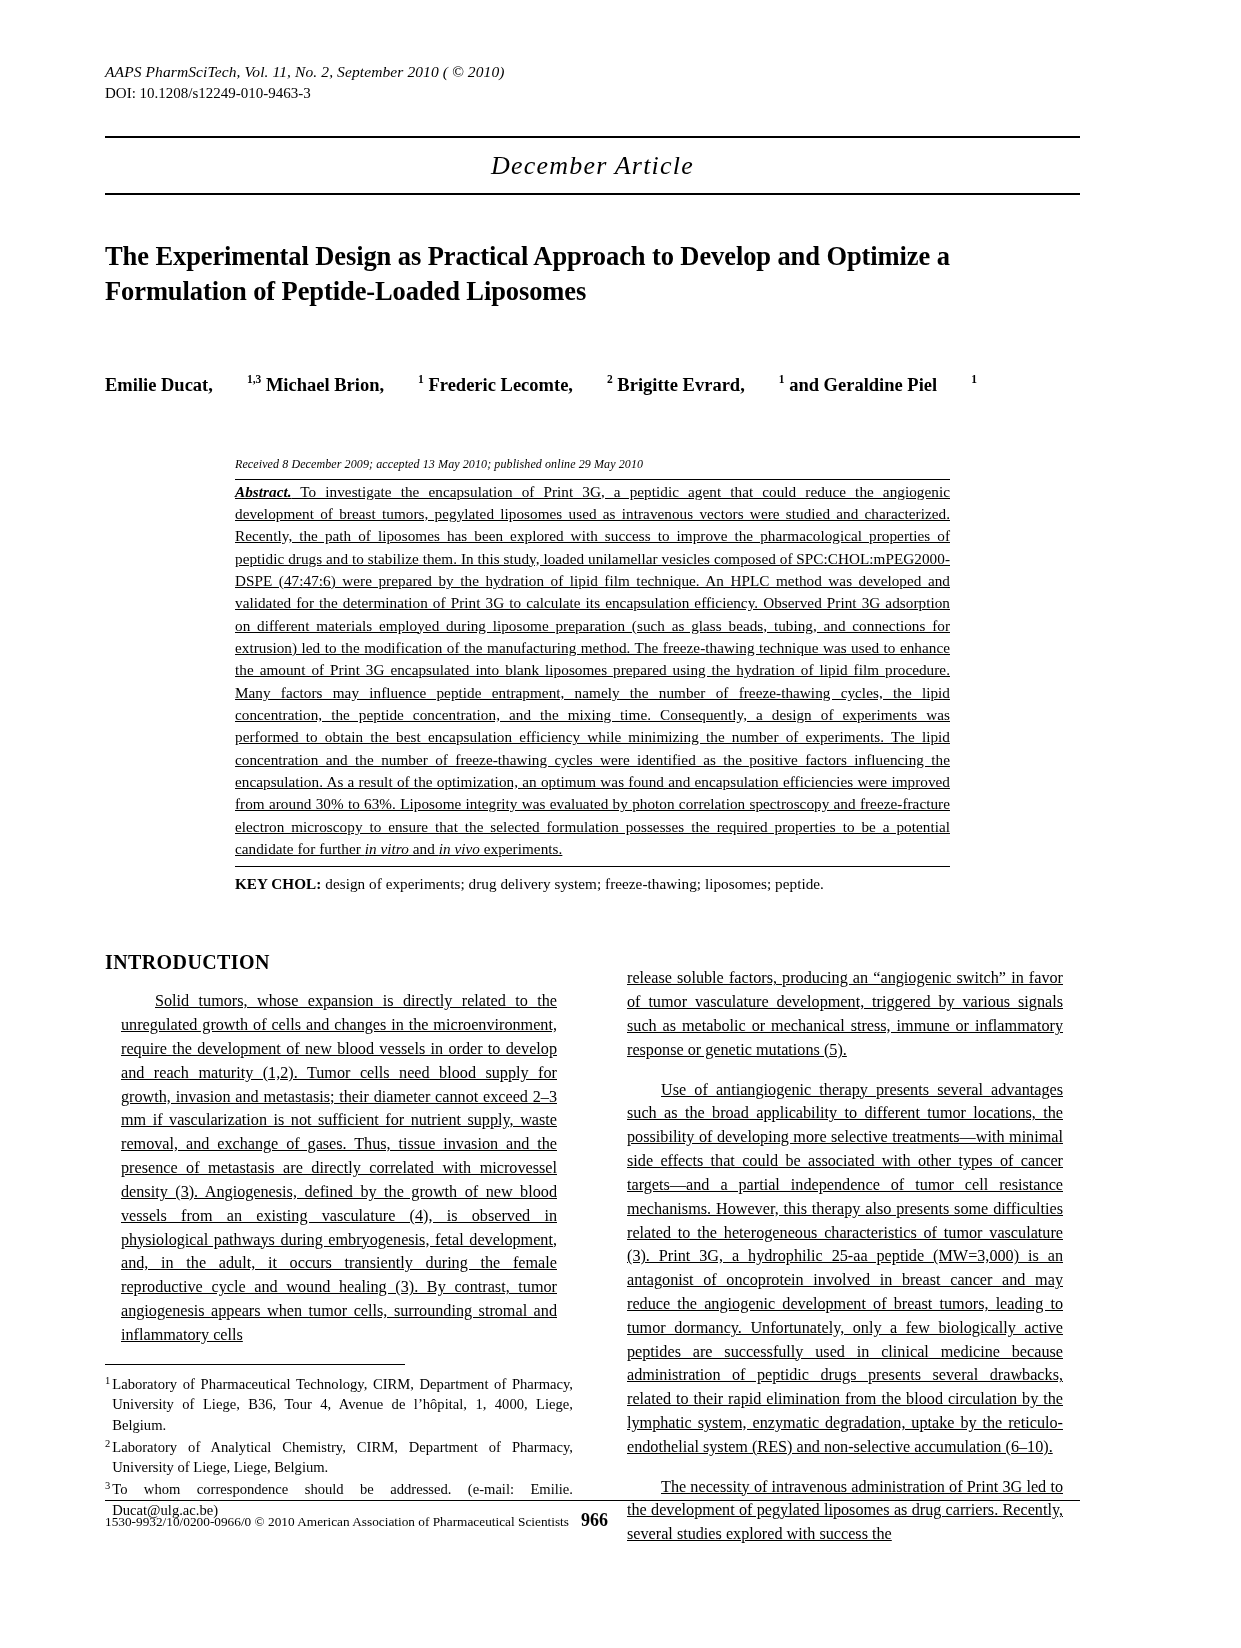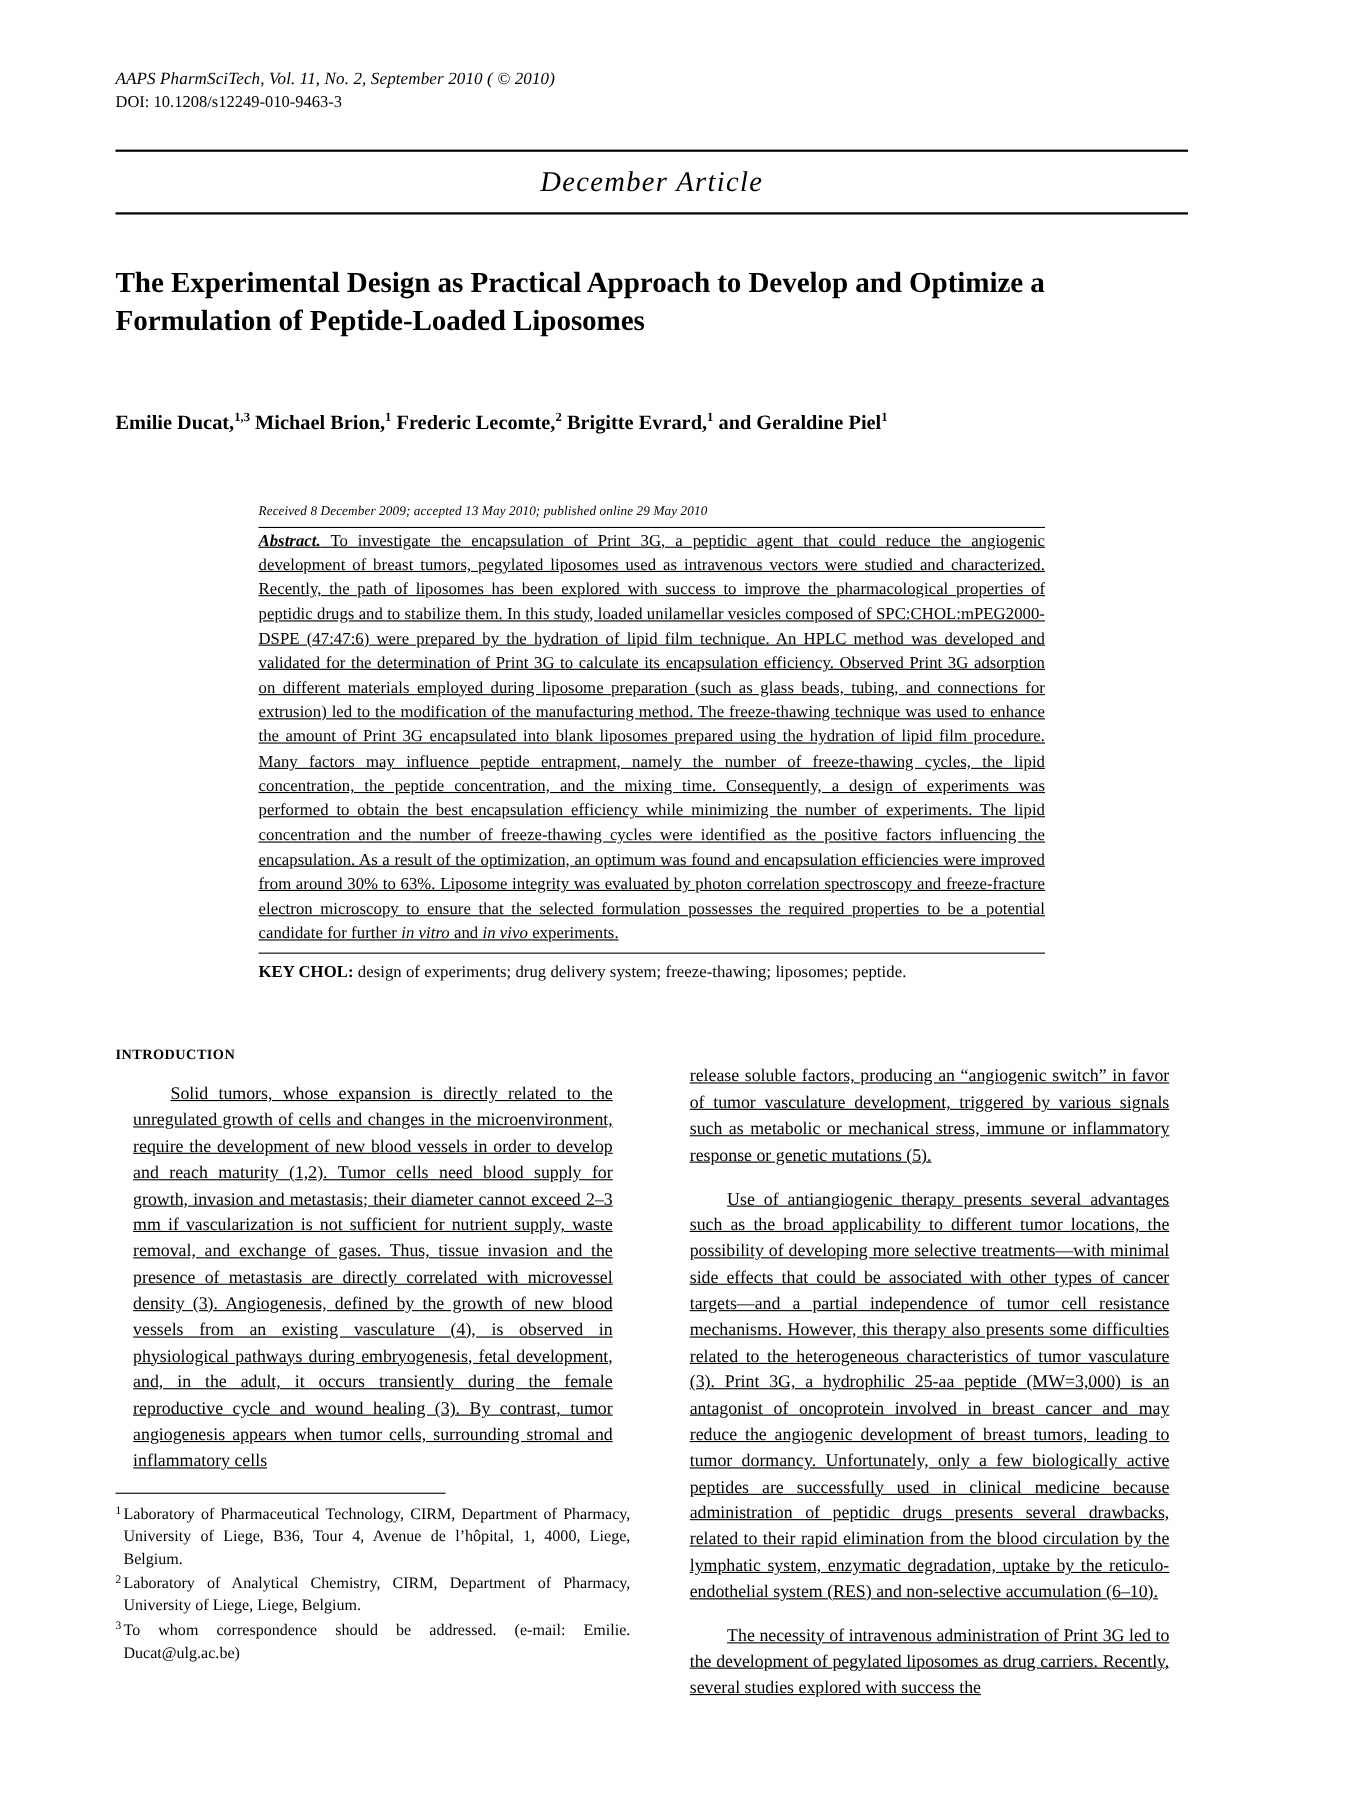--- a/index.html
+++ b/index.html
@@ -72,20 +72,21 @@
     margin-top: 63px;
     font-size: 18.5px;
     font-weight: bold;
     line-height: 1.4;
   }
   .authors sup {
     font-size: 11.5px;
     font-weight: bold;
     vertical-align: super;
     line-height: 0;
+    margin-left: 34px;
   }
 
   
   .abstract-block {
     margin-top: 58px;
     margin-left: 130px;
     width: 715px;
   }
   .received {
     font-size: 12px;
@@ -121,21 +122,21 @@
   
   .columns {
     margin-top: 58px;
     display: flex;
     gap: 38px;
   }
   .col {
     width: 468px;
   }
   .section-head {
-    font-size: 13px;
+    font-size: 20px;
     font-weight: bold;
     letter-spacing: 0.4px;
     margin-bottom: 14px;
   }
   .body-text {
     font-size: 16.2px;
     line-height: 1.47;
     text-align: justify;
     text-indent: 34px;
     margin: 16px;
@@ -252,13 +253,20 @@
       </div>
 
       <div class="col">
         <p class="body-text" style="text-indent:0;">release soluble factors, producing an “angiogenic switch” in favor of tumor vasculature development, triggered by various signals such as metabolic or mechanical stress, immune or inflammatory response or genetic mutations (5).</p>
         <p class="body-text">Use of antiangiogenic therapy presents several advantages such as the broad applicability to different tumor locations, the possibility of developing more selective treatments—with minimal side effects that could be associated with other types of cancer targets—and a partial independence of tumor cell resistance mechanisms. However, this therapy also presents some difficulties related to the heterogeneous characteristics of tumor vasculature (3). Print 3G, a hydrophilic 25-aa peptide (MW=3,000) is an antagonist of oncoprotein involved in breast cancer and may reduce the angiogenic development of breast tumors, leading to tumor dormancy. Unfortunately, only a few biologically active peptides are successfully used in clinical medicine because administration of peptidic drugs presents several drawbacks, related to their rapid elimination from the blood circulation by the lymphatic system, enzymatic degradation, uptake by the reticulo-endothelial system (RES) and non-selective accumulation (6–10).</p>
         <p class="body-text">The necessity of intravenous administration of Print 3G led to the development of pegylated liposomes as drug carriers. Recently, several studies explored with success the</p>
       </div>
     </div>
   </div>
 
+  <div class="footer">
+    <div class="footer-rule"></div>
+    <div class="footer-row">
+      <div class="footer-left">1530-9932/10/0200-0966/0 © 2010 American Association of Pharmaceutical Scientists</div>
+      <div class="footer-page">966</div>
+    </div>
+  </div>
 </div>
 
 </body></html>

